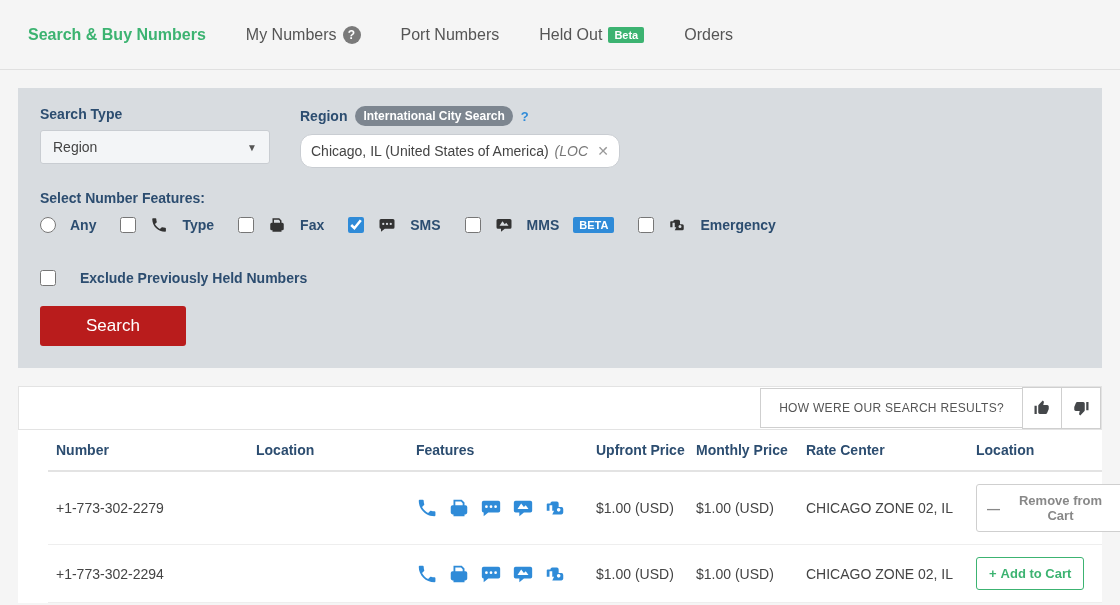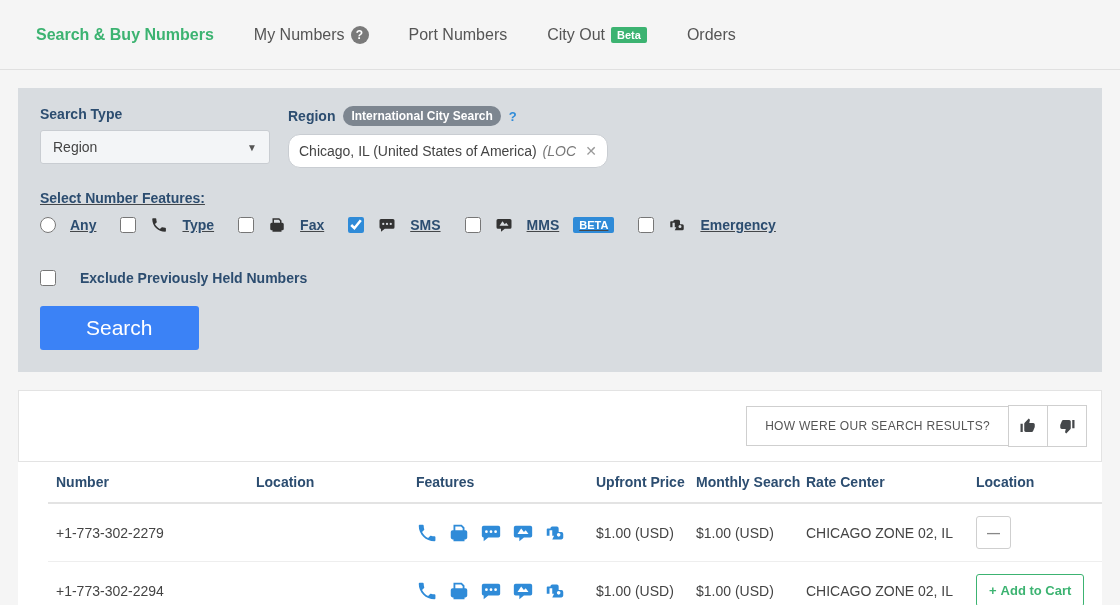--- a/index.html
+++ b/index.html
@@ -1,40 +1,40 @@
 <!DOCTYPE html>
 <html><head>
 <meta charset="utf-8">
 <style>
 * { box-sizing: border-box; margin: 0; padding: 0; }
 body { font-family: -apple-system, BlinkMacSystemFont, "Segoe UI", Helvetica, Arial, sans-serif; background: #f5f5f5; color: #44474a; font-size: 14px; width: 1120px; }
-.tabs { background: #f5f5f5; border-bottom: 1px solid #e0e0e0; padding: 0 36px; height: 70px; display: flex; align-items: center; gap: 40px; }
+.tabs { background: #f5f5f5; border-bottom: 1px solid #e0e0e0; padding: 0 28px; height: 70px; display: flex; align-items: center; gap: 40px; }
 .tab { color: #555; font-size: 16px; display: flex; align-items: center; gap: 6px; cursor: pointer; }
 .tab.active { color: #3cb371; font-weight: 700; }
 .badge-beta { background: #3cb371; color: #fff; font-size: 11px; font-weight: 700; padding: 2px 6px; border-radius: 2px; }
 .help-circle { display:inline-flex; width:18px; height:18px; border-radius:50%; background:#7a7a7a; color:#fff; font-size:12px; font-weight:700; align-items:center; justify-content:center; }
 .panel { margin: 18px; background: #d8dce0; padding: 18px 22px 22px; }
-.row1 { display:flex; gap: 18px; align-items: flex-start; }
+.row1 { display:flex; gap: 30px; align-items: flex-start; }
 .label { color:#2c4d70; font-weight:700; font-size:14px; margin-bottom:8px; display:flex; align-items:center; gap:8px; }
 .select { width: 230px; height: 34px; background:#f3f5f7; border:1px solid #c9cdd2; border-radius:3px; display:flex; align-items:center; justify-content:space-between; padding:0 12px; color:#444; font-size:14px; }
 .select .caret { color:#555; font-size:10px; }
 .region-badge { background:#7d8690; color:#fff; font-weight:700; font-size:12px; padding:3px 8px; border-radius:10px; }
 .help-blue { color:#2f8bd8; font-weight:700; font-size:13px; }
 .region-input { width: 320px; height:34px; background:#fff; border:1px solid #c9cdd2; border-radius:12px; display:flex; align-items:center; padding:0 10px; color:#444; font-size:14px; gap:6px; overflow:hidden; }
 .region-input .loc { font-style: italic; color:#777; }
 .region-input .x { margin-left:auto; color:#999; font-size:14px; cursor:pointer; }
-.features { margin-top: 22px; text-decoration: underline; }
+.features { margin-top: 22px; }
 .feat-row { display:flex; align-items:center; gap: 24px; margin-top:10px; flex-wrap:wrap; }
 .feat { display:flex; align-items:center; gap:14px; color:#2c4d70; font-weight:700; }
 input[type=radio], input[type=checkbox] { width:16px; height:16px; accent-color:#2f8bd8; }
 .icon { width:18px; height:18px; display:inline-block; color:#333; }
 .beta2 { background:#2f8bd8; color:#fff; font-size:11px; font-weight:700; padding:2px 6px; border-radius:2px; }
 .exclude { margin-top: 36px; display:flex; align-items:center; gap:24px; color:#2c4d70; font-weight:700; }
-.search-btn { margin-top:20px; background:#3b82f6; color:#fff; border:none; font-size:21px; padding:10px 46px; border-radius:3px; cursor:pointer; }
-.feedback-bar { margin: 0 18px; background:#fff; border:1px solid #e3e3e3; padding:14px; display:flex; justify-content:flex-end; align-items:center; gap: 0; }
+.search-btn { margin-top:20px; background:#b91c1c; color:#fff; border:none; font-size:17px; padding:10px 46px; border-radius:3px; cursor:pointer; }
+.feedback-bar { margin: 0 18px; background:#fff; border:1px solid #e3e3e3; display:flex; justify-content:flex-end; align-items:center; gap: 0; }
 .feedback-box { border:1px solid #cfcfcf; padding:12px 18px; font-size:12px; color:#555; letter-spacing:.3px; }
 .thumbs { display:flex; }
 .thumb-btn { border:1px solid #cfcfcf; background:#fff; width:40px; height:42px; display:flex; align-items:center; justify-content:center; cursor:pointer; margin-left:-1px; }
 .results { margin: 0 18px; background:#fff; }
 .thead, .trow { display:grid; grid-template-columns: 200px 160px 180px 100px 110px 170px 150px; align-items:center; padding: 12px 8px; margin-left: 30px; }
 .thead { border-bottom:2px solid #e3e3e3; color:#2c4d70; font-weight:700; }
 .trow { border-bottom:1px solid #eee; color:#444; }
 .feat-icons { display:flex; gap:10px; color:#2f8bd8; }
 .feat-icons svg { width:22px; height:22px; }
 .btn-remove { border:1px solid #cfcfcf; background:#fff; color:#888; padding:8px 10px; border-radius:3px; font-weight:700; font-size:13px; display:flex; align-items:center; gap:6px; cursor:pointer; }
@@ -70,21 +70,21 @@
 </svg>
 
 <div class="tabs">
   <div class="tab active">Search &amp; Buy Numbers</div>
   <div class="tab">
     <span>My Numbers</span>
     <span class="help-circle">?</span>
   </div>
   <div class="tab">Port Numbers</div>
   <div class="tab">
-    <span>City Out</span>
+    <span>Held Out</span>
     <span class="badge-beta">Beta</span>
   </div>
   <div class="tab">Orders</div>
 </div>
 
 <div class="panel">
   <div class="row1">
     <div>
       <div class="label">Search Type</div>
       <div class="select">
@@ -175,21 +175,21 @@
       </div>
   </div>
 </div>
 
 <div class="results">
   <div class="thead">
     <div>Number</div>
     <div>Location</div>
     <div>Features</div>
     <div>Upfront Price</div>
-    <div>Monthly Search</div>
+    <div>Monthly Price</div>
     <div>Rate Center</div>
     <div>Location</div>
   </div>
   <div id="rows">
       <div class="trow">
     <div>+1-773-302-2279</div>
     <div></div>
     <div class="feat-icons">
     <svg viewBox="0 0 24 24">
             <use href="#i-phone"></use>
@@ -206,20 +206,21 @@
     <svg viewBox="0 0 24 24">
             <use href="#i-emerg"></use>
           </svg>
   </div>
     <div>$1.00 (USD)</div>
     <div>$1.00 (USD)</div>
     <div>CHICAGO ZONE 02, IL</div>
     <div>
           <button class="btn-remove">
             <span>—</span>
+            <span>Remove from Cart</span>
           </button>
         </div>
       </div>
       <div class="trow">
     <div>+1-773-302-2294</div>
     <div></div>
     <div class="feat-icons">
     <svg viewBox="0 0 24 24">
             <use href="#i-phone"></use>
           </svg>

